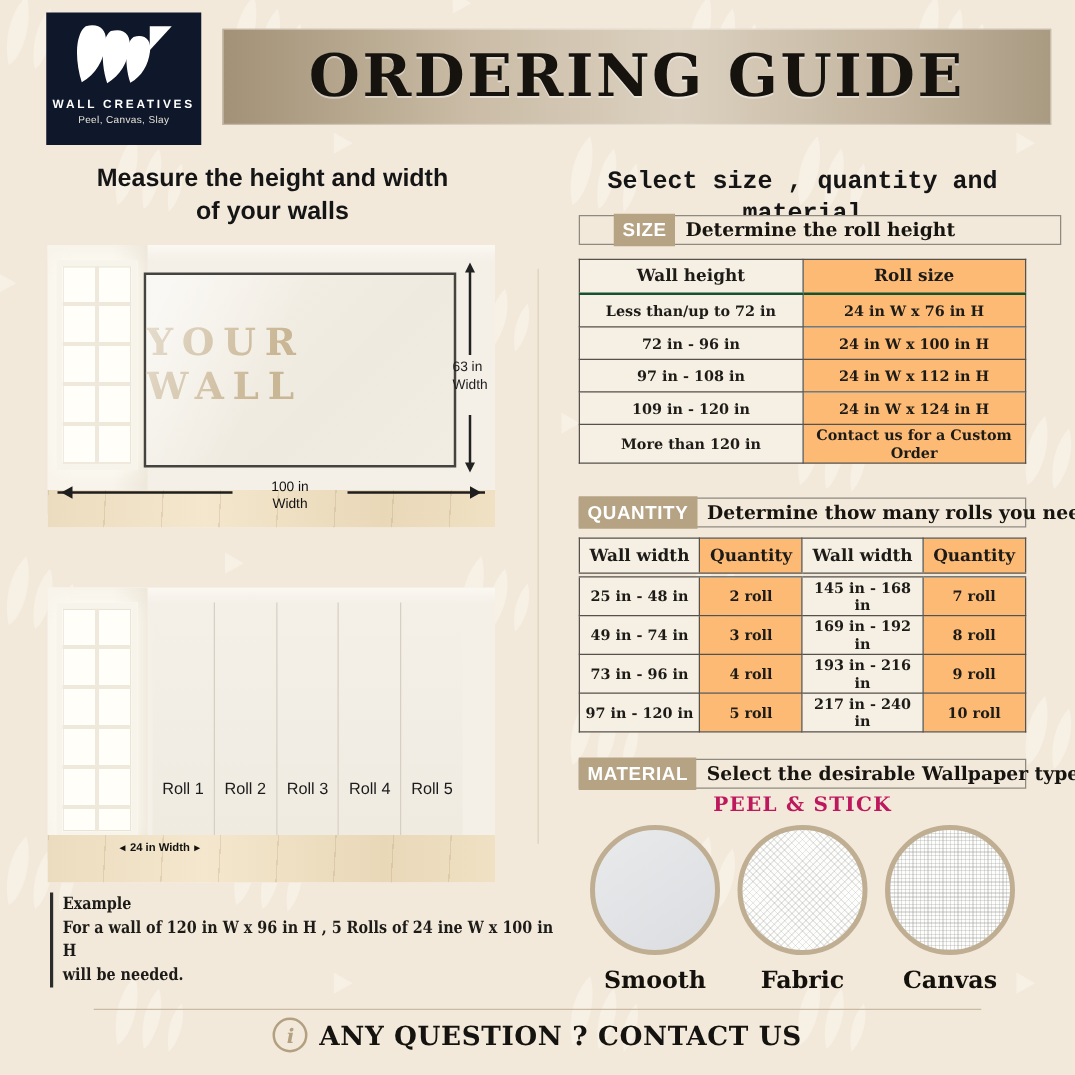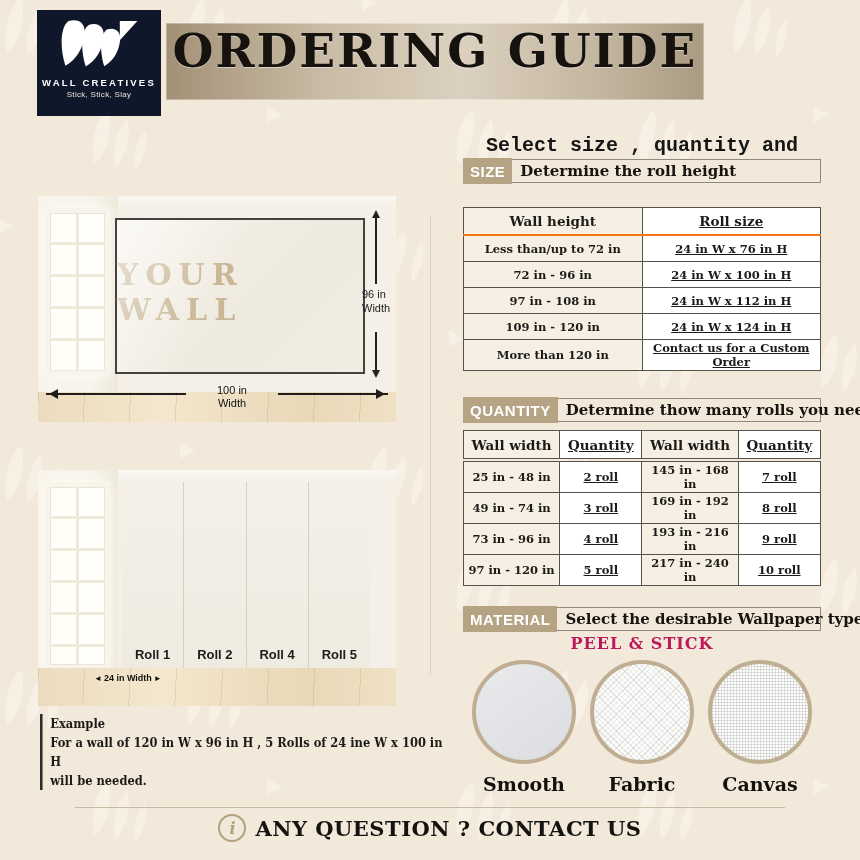--- a/index.html
+++ b/index.html
@@ -8,24 +8,24 @@
   .el{position:absolute;z-index:2;}
   .wm{position:absolute;opacity:.85;z-index:0;}
 
   
   .logo-box{left:37px;top:10px;width:124px;height:106px;background:#0f172a;display:flex;flex-direction:column;align-items:center;}
   .logo-mark{margin-top:9px;}
   .brand-name{color:#fff;font-size:9.5px;font-weight:700;letter-spacing:2.2px;margin-top:2px;}
   .brand-tag{color:#e9e4d9;font-size:8px;margin-top:2px;letter-spacing:.3px;}
 
   
-  .banner{left:166px;top:23px;width:538px;height:77px;
+  .banner{left:178px;top:23px;width:663px;height:77px;
     background:linear-gradient(90deg,#a29176 0%,#cabca6 30%,#dcd1c0 55%,#c4b6a0 80%,#a99a82 100%);
     box-shadow:inset 0 0 0 1px rgba(255,255,255,.35);
-    display:flex;justify-content:center;}
+    display:flex;align-items:center;justify-content:center;}
   .banner h1{margin:0;font-family:"DejaVu Serif",serif;font-weight:700;font-size:47px;letter-spacing:2px;color:#16130f;text-shadow:0 1px 0 rgba(255,255,255,.45);}
 
   .heading{font-weight:700;font-size:20px;line-height:1.32;color:#151515;text-align:center;}
   .left-heading{left:28px;top:130px;width:380px;}
   .right-heading{left:442px;top:133px;width:400px;font-family:Liberation Mono, monospace;}
 
   .col-divider{left:430px;top:215px;width:1px;height:460px;background:#ddd0bc;}
 
   
   .room{background:#f4efe7;overflow:hidden;}
@@ -65,51 +65,51 @@
   .hseg.l{left:8px;width:140px;}
   .hseg.r{left:240px;width:110px;}
   .hseg.l::before{content:'';position:absolute;left:-2px;top:-6px;border:5px solid transparent;border-right:9px solid #1e1e1e;}
   .hseg.r::after{content:'';position:absolute;right:-2px;top:-6px;border:5px solid transparent;border-left:9px solid #1e1e1e;}
   .hdim-label{position:absolute;left:148px;top:188px;width:92px;text-align:center;font-size:11px;line-height:1.2;color:#111;}
 
   
   .panels{position:absolute;left:84px;top:12px;width:248px;height:186px;display:flex;}
   .panel{flex:1;border-left:1px solid #d6d0c3;background:linear-gradient(180deg,#f4f0e8,#f0ebe1);display:flex;align-items:flex-end;justify-content:center;}
   .panel:first-child{border-left:none;}
-  .panel span{margin-bottom:6px;font-weight:700;font-size:13px;color:#1c1c1c;}
+  .panel span{margin-bottom:30px;font-weight:400;font-size:13px;color:#1c1c1c;}
   .roll-width{position:absolute;left:56px;top:203px;font-weight:700;font-size:9px;color:#111;display:flex;align-items:center;gap:2px;}
   .roll-width .arr{font-size:8px;}
 
   
   .example{left:40px;top:714px;width:470px;transform:scaleX(.85);transform-origin:0 0;
     border-left:3px solid #2c2c2c;padding-left:9px;font-family:"DejaVu Serif",serif;font-weight:700;font-size:13.5px;line-height:1.4;color:#1d1b18;}
 
   
   .section-bar{left:463px;width:356px;height:22px;border:1px solid #8f8a80;display:flex;align-items:center;background:#f2e9db;}
   .bar-label{background:#b5a384;color:#fff;font-weight:700;font-size:15px;line-height:1;letter-spacing:.5px;padding:6px 7px 5px;margin:-3px 0 -3px -1px;}
   .bar-title{margin-left:8px;font-family:"DejaVu Serif",serif;font-weight:700;font-size:15px;color:#17140f;white-space:nowrap;}
-  .size-bar{top:159px;}
+  .size-bar{top:172px;padding-left:28px;}
   .quantity-bar{top:398px;}
   .material-bar{top:607px;}
 
   
   .tbl-wrap{left:463px;width:358px;}
   .size-tbl{top:207px;}
   .qty-tbl{top:430px;}
   table{width:100%;border-collapse:collapse;table-layout:fixed;}
   th,td{border:1px solid #55524c;text-align:center;font-family:"DejaVu Serif",serif;font-weight:700;color:#1d1b18;overflow:hidden;}
   th{font-size:13.5px;height:24px;}
   td{font-size:11.5px;height:23px;}
   #quantity-table th{height:25px;}
   #quantity-table th:nth-child(odd),#quantity-table td:nth-child(odd){width:27%;}
   #quantity-table th:nth-child(even),#quantity-table td:nth-child(even){width:23%;}
-  #size-table thead th{border-bottom:2px solid #f97316;}
+  #size-table thead th{border-bottom:2px solid #14532d;}
   #quantity-table thead th{border-bottom:4px double #55524c;}
   .col-light{background:#f6efe3;}
-  .col-tan{background:#ffffff;text-decoration:underline;}
+  .col-tan{background:#fdba74;}
 
   
   .peel-stick{left:463px;top:634px;width:358px;text-align:center;font-family:"DejaVu Serif",serif;font-weight:700;font-size:16px;letter-spacing:1px;color:#be185d;}
   .materials-row{left:463px;top:660px;width:358px;display:flex;justify-content:center;gap:6px;}
   .material{width:112px;display:flex;flex-direction:column;align-items:center;}
   .circle{width:96px;height:96px;border-radius:50%;border:4px solid #bfae92;box-sizing:content-box;}
   .smooth{background:linear-gradient(145deg,#e9eaec,#dcdde0);}
   .fabric{background-color:#fdfdfc;background-image:
     repeating-linear-gradient(45deg, rgba(150,150,150,.22) 0 1px, transparent 1px 4px),
     repeating-linear-gradient(-45deg, rgba(150,150,150,.22) 0 1px, transparent 1px 4px);}
@@ -369,43 +369,47 @@
               <path d="M12 2 C26 -2 34 6 32 20 C30 36 22 50 8 58 C4 46 2 30 4 18 C6 9 8 5 12 2 Z"></path>
             </g>
           <g transform="translate(50,11) scale(0.82)">
               <path d="M12 2 C26 -2 34 6 32 20 C30 36 22 50 8 58 C4 46 2 30 4 18 C6 9 8 5 12 2 Z"></path>
             </g>
           <path d="M76 2 L98 2 L76 26 Z"></path>
         </g>
       </svg>
     </div>
     <div class="brand-name">WALL CREATIVES</div>
-    <div class="brand-tag">Stick, Stick, Slay</div>
+    <div class="brand-tag">Peel, Canvas, Slay</div>
   </div>
 
   <div class="el banner">
     <h1>ORDERING GUIDE</h1>
   </div>
 
+  <div class="el heading left-heading">
+    <div>Measure the height and width</div>
+    <div>of your walls</div>
+  </div>
 
   <div class="el room room1">
     <div class="ceiling"></div>
     <div class="sidewall"></div>
     <div class="window">
         <div class="panes"></div>
       </div>
     <div class="wallframe">
       <div class="light-sweep"></div>
       <div class="wall-text">YOUR WALL</div>
     </div>
     <div class="floor"></div>
     <div class="vseg top"></div>
     <div class="vseg bot"></div>
     <div class="vdim-label">
-      <div>96 in</div>
+      <div>63 in</div>
       <div>Width</div>
     </div>
     <div class="hseg l"></div>
     <div class="hseg r"></div>
     <div class="hdim-label">
       <div>100 in</div>
       <div>Width</div>
     </div>
   </div>
 
@@ -416,20 +420,23 @@
         <div class="panes"></div>
       </div>
     <div class="panels" id="roll-panels">
         <div class="panel">
           <span>Roll 1</span>
         </div>
         <div class="panel">
           <span>Roll 2</span>
         </div>
         <div class="panel">
+          <span>Roll 3</span>
+        </div>
+        <div class="panel">
           <span>Roll 4</span>
         </div>
         <div class="panel">
           <span>Roll 5</span>
         </div>
       </div>
     <div class="floor"></div>
     <div class="roll-width">
       <span class="arr">◄</span>
       <span>24 in Width</span>

